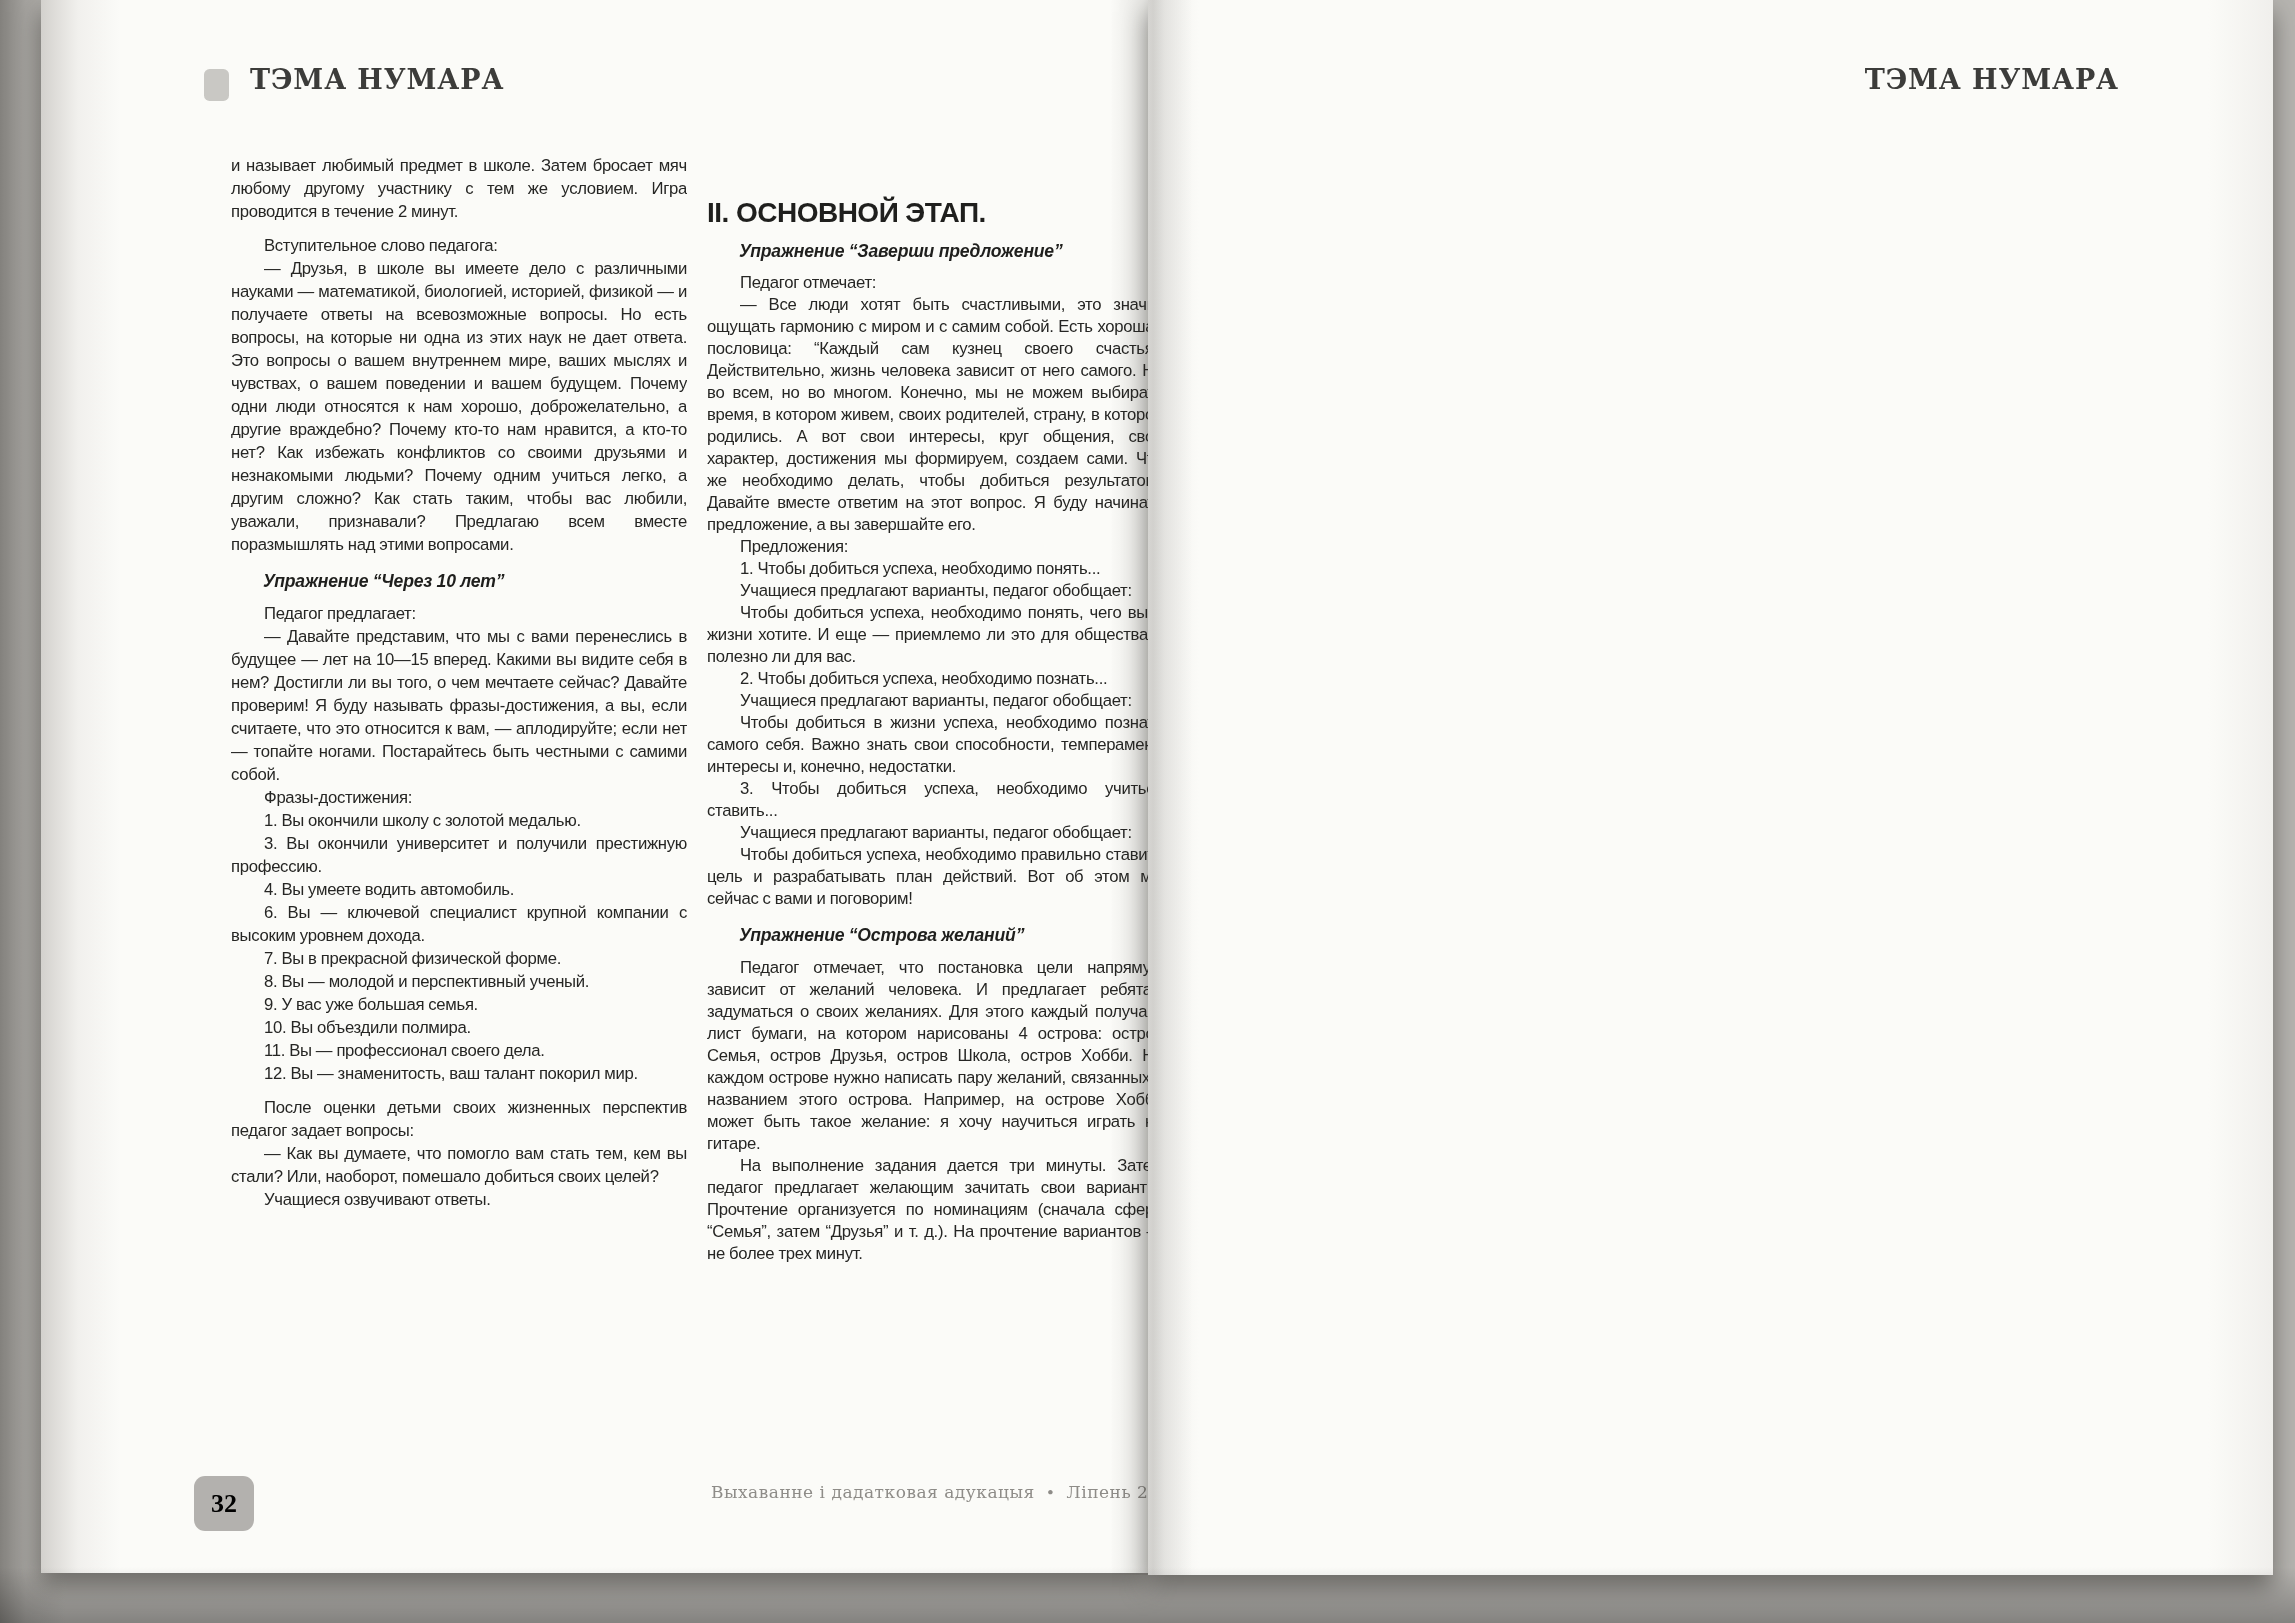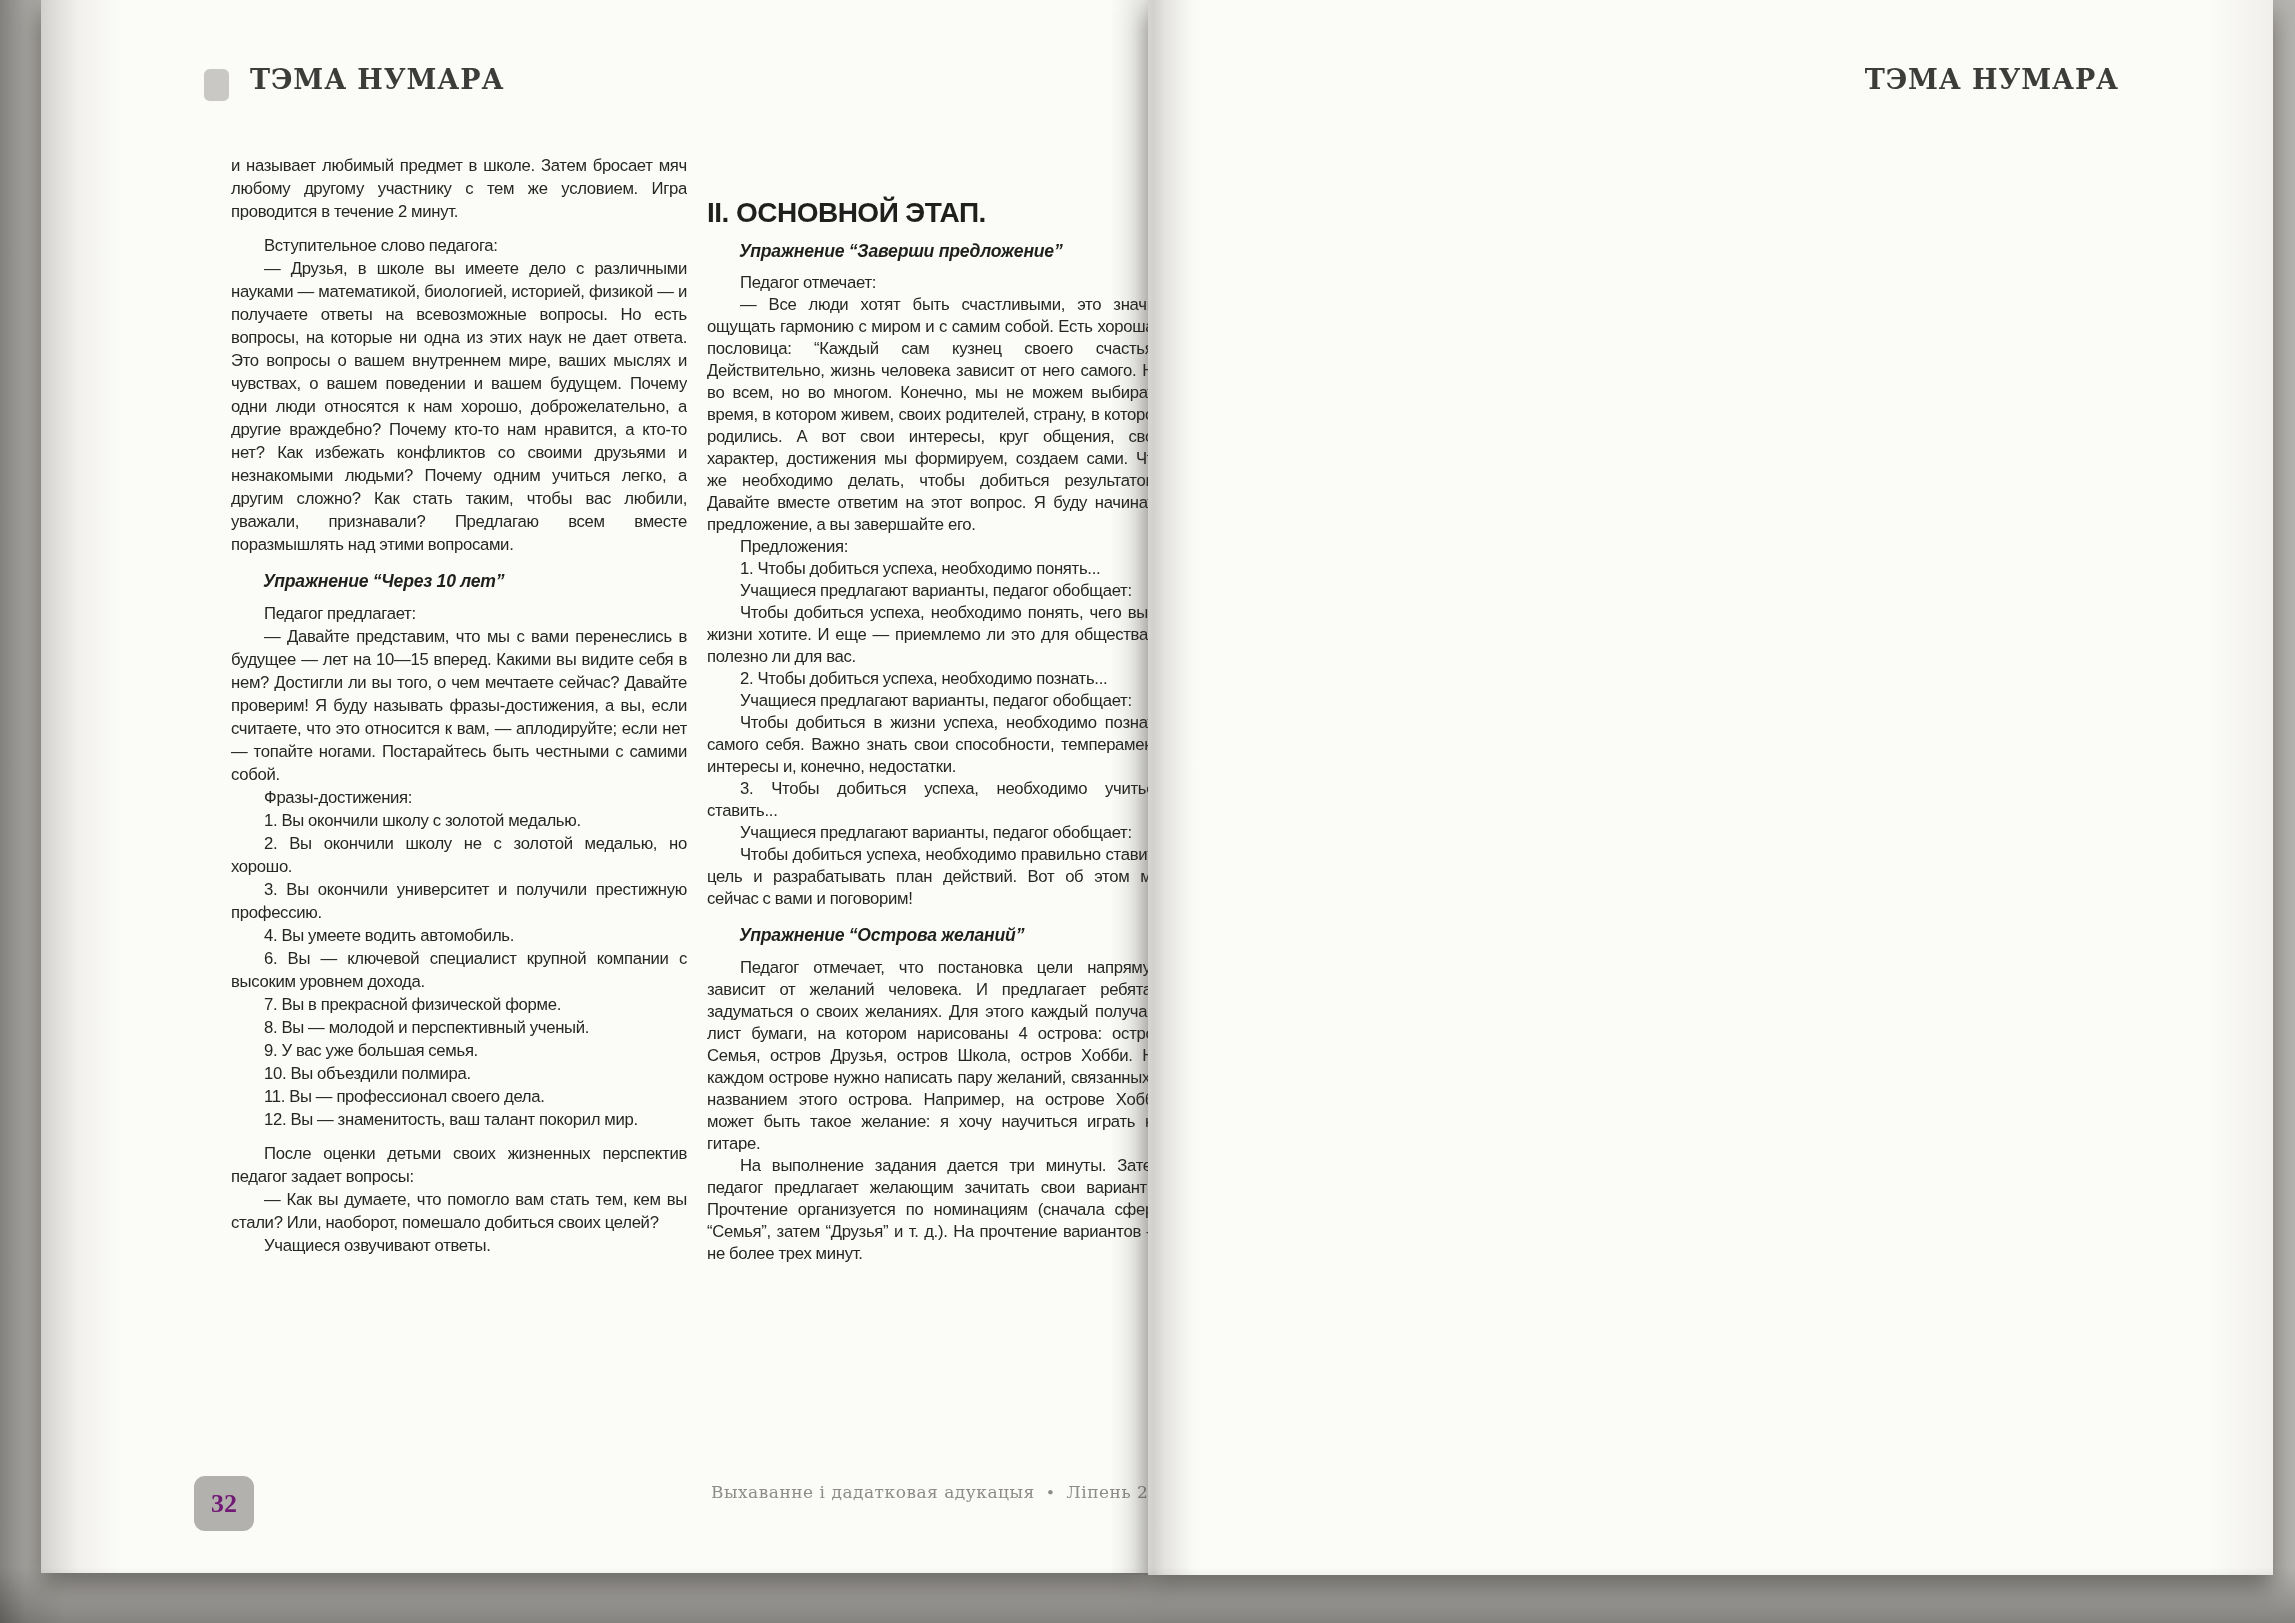--- a/index.html
+++ b/index.html
@@ -35,21 +35,21 @@
     letter-spacing:-0.5px;margin:15.7px 0 12px;text-align:left;color:#1f1f1d;}
   .h-exercise{font-size:17.6px;line-height:23px;font-weight:bold;font-style:italic;
     margin:14px 0 9.3px;padding-left:32px;text-align:left;color:#1f1f1d;letter-spacing:-0.2px;}
   
   .footer{position:absolute;top:1482px;width:456px;text-align:center;white-space:nowrap;
     font-family:"DejaVu Serif","Liberation Serif",serif;font-size:17px;color:#8e8c88;letter-spacing:0.5px;}
   .footer .dot{display:inline-block;margin:0 11px;font-size:15.7px;color:#8e8c88;}
   .f-left{left:670px;}
   
   .pagenum{position:absolute;width:60px;height:55px;border-radius:11px;background:#b3b1ae;
-    color:#701a75;font-family:"Liberation Serif","DejaVu Serif",serif;font-weight:bold;font-size:26px;
+    color:#000000;font-family:"Liberation Serif","DejaVu Serif",serif;font-weight:bold;font-size:26px;
     display:flex;align-items:center;justify-content:center;}
   .pn-32{left:153px;top:1476px;}
 </style>
 </head>
 <body>
 
 <div class="sheet">
 
   <div class="page left">
     <span class="hsquare hsq-left"></span>
@@ -57,21 +57,20 @@
 
     <div id="col-l1" class="col">
         <p class="para noindent">и называет любимый предмет в школе. Затем бросает мяч любому другому участнику с тем же условием. Игра проводится в течение 2 минут.</p>
         <p class="para spaced">Вступительное слово педагога:</p>
         <p class="para">— Друзья, в школе вы имеете дело с различными науками — математикой, биологией, историей, физикой — и получаете ответы на всевозможные вопросы. Но есть вопросы, на которые ни одна из этих наук не дает ответа. Это вопросы о вашем внутреннем мире, ваших мыслях и чувствах, о вашем поведении и вашем будущем. Почему одни люди относятся к нам хорошо, доброжелательно, а другие враждебно? Почему кто-то нам нравится, а кто-то нет? Как избежать конфликтов со своими друзьями и незнакомыми людьми? Почему одним учиться легко, а другим сложно? Как стать таким, чтобы вас любили, уважали, признавали? Предлагаю всем вместе поразмышлять над этими вопросами.</p>
         <h3 class="h-exercise">Упражнение “Через 10 лет”</h3>
         <p class="para">Педагог предлагает:</p>
         <p class="para">— Давайте представим, что мы с вами перенеслись в будущее — лет на 10—15 вперед. Какими вы видите себя в нем? Достигли ли вы того, о чем мечтаете сейчас? Давайте проверим! Я буду называть фразы-достижения, а вы, если считаете, что это относится к вам, — аплодируйте; если нет — топайте ногами. Постарайтесь быть честными с самими собой.</p>
         <p class="para">Фразы-достижения:</p>
         <p class="para">1. Вы окончили школу с золотой медалью.</p>
-        <p class="para">2. Вы окончили школу не с золотой медалью, но хорошо.</p>
         <p class="para">3. Вы окончили университет и получили престижную профессию.</p>
         <p class="para">4. Вы умеете водить автомобиль.</p>
         <p class="para">6. Вы — ключевой специалист крупной компании с высоким уровнем дохода.</p>
         <p class="para">7. Вы в прекрасной физической форме.</p>
         <p class="para">8. Вы — молодой и перспективный ученый.</p>
         <p class="para">9. У вас уже большая семья.</p>
         <p class="para">10. Вы объездили полмира.</p>
         <p class="para">11. Вы — профессионал своего дела.</p>
         <p class="para">12. Вы — знаменитость, ваш талант покорил мир.</p>
         <p class="para spaced">После оценки детьми своих жизненных перспектив педагог задает вопросы:</p>

